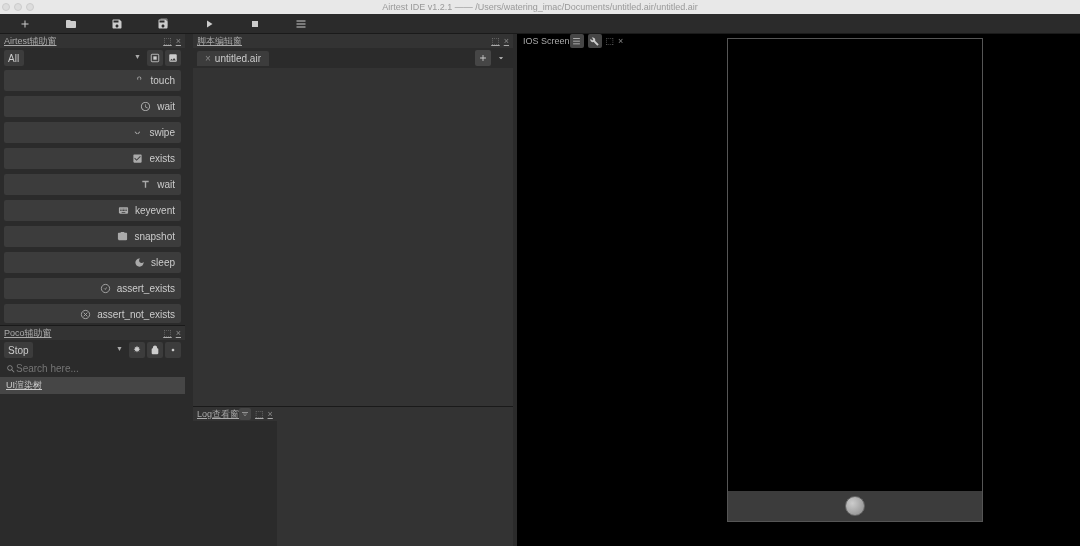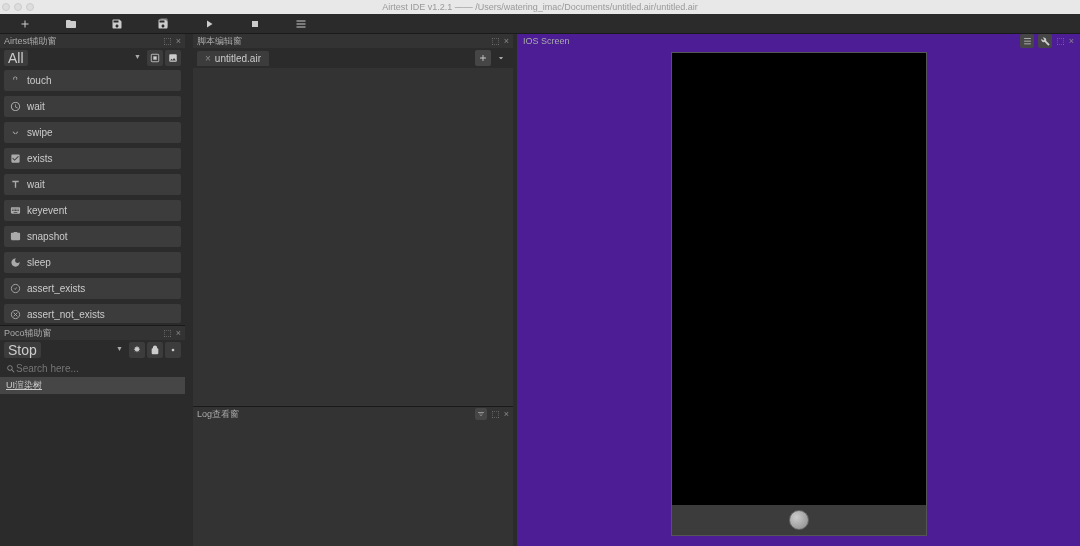--- a/index.html
+++ b/index.html
@@ -10,52 +10,52 @@
 .traffic span { width: 8px; height: 8px; border-radius: 50%; background: #ddd; border: 1px solid #ccc; display: inline-block; }
 .title-text { position: absolute; left: 50%; transform: translateX(-50%); color: #999; font-size: 9px; }
 
 .toolbar { height: 20px; background: #2b2b2b; display: flex; align-items: center; padding: 0 2px; border-bottom: 1px solid #1a1a1a; }
 .toolbar .tb-btn { width: 46px; height: 20px; display: flex; align-items: center; justify-content: center; cursor: pointer; }
 .toolbar .tb-btn svg { width: 12px; height: 12px; fill: #ccc; }
 
 .main { display: flex; height: 512px; }
 .left-col { width: 185px; display: flex; flex-direction: column; background: #2b2b2b; }
 
-.panel-header { height: 14px; background: #333; display: flex; align-items: center; justify-content: space-between; padding: 0 4px; font-size: 9px; color: #aaa; }
+.panel-header { height: 14px; background: #333; display: flex; align-items: center; justify-content: space-between; padding: 0 4px; font-size: 9px; color: #aaa; text-decoration: underline; }
 .panel-header .controls { display: flex; gap: 4px; }
 .panel-header .controls span { cursor: pointer; font-size: 9px; color: #888; }
 
 .dropdown-row { display: flex; align-items: center; padding: 2px 4px; gap: 2px; background: #2b2b2b; }
-.dropdown { flex: 1; background: #3c3c3c; border: none; color: #ccc; font-size: 14px; height: 16px; padding: 0 4px; border-radius: 2px; appearance: none; position: relative; }
+.dropdown { flex: 1; background: #3c3c3c; border: none; color: #ccc; font-size: 10px; height: 16px; padding: 0 4px; border-radius: 2px; appearance: none; position: relative; }
 .dropdown-wrap { flex: 1; position: relative; }
 .dropdown-wrap::after { content: "▼"; position: absolute; right: 4px; top: 3px; font-size: 7px; color: #aaa; pointer-events: none; }
 .icon-btn { width: 16px; height: 16px; display: flex; align-items: center; justify-content: center; cursor: pointer; background: #3c3c3c; border-radius: 2px; }
 .icon-btn svg { width: 10px; height: 10px; fill: #ccc; }
 
 .cmd-list { flex: 0 0 auto; padding: 2px 4px; overflow: hidden; }
-.cmd-item { background: #3c3c3c; margin-bottom: 5px; padding: 5px 6px; border-radius: 2px; display: flex; align-items: center; gap: 6px; cursor: pointer; font-size: 10px; color: #ccc; }
+.cmd-item { background: #3c3c3c; margin-bottom: 5px; padding: 5px 6px; border-radius: 2px; display: flex; align-items: center; gap: 6px; cursor: pointer; font-size: 10px; color: #ccc; justify-content: flex-end; }
 .cmd-item:last-child { margin-bottom: 2px; }
 .cmd-item svg { width: 11px; height: 11px; fill: #aaa; flex-shrink: 0; }
 
 .poco-section { border-top: 1px solid #1a1a1a; }
 .search-row { display: flex; align-items: center; padding: 3px 6px; gap: 0; background: #2b2b2b; }
 .search-row svg { width: 10px; height: 10px; fill: #888; }
 .search-input { flex: 1; background: transparent; border: none; color: #ccc; font-size: 10px; outline: none; }
 .tree-label { background: #464646; padding: 2px 6px; font-size: 9px; color: #ccc; text-decoration: underline; }
 
 .mid-col { width: 320px; display: flex; flex-direction: column; background: #2b2b2b; margin-left: 8px; }
 .tab-row { display: flex; align-items: center; background: #2b2b2b; padding: 2px 4px; gap: 4px; }
 .tab { background: #3c3c3c; padding: 2px 8px; font-size: 10px; color: #ccc; display: flex; align-items: center; gap: 4px; border-radius: 2px 2px 0 0; }
 .tab .close { color: #888; cursor: pointer; font-size: 10px; }
 .tab-actions { margin-left: auto; display: flex; gap: 2px; }
 .editor-body { flex: 1; background: #333; }
-.log-panel { height: 140px; display: flex; flex-direction: column; border-top: 1px solid #1a1a1a; }
+.log-panel { height: 140px; display: flex; flex-direction: row; border-top: 1px solid #1a1a1a; }
 .log-body { flex: 1; background: #333; }
 
-.right-col { flex: 1; display: flex; flex-direction: column; background: #4c1d95; margin-left: 4px; justify-content: center; }
+.right-col { flex: 1; display: flex; flex-direction: row; background: #000000; margin-left: 4px; justify-content: center; }
 .device-header { display: flex; align-items: center; justify-content: space-between; padding: 0 6px; height: 14px; font-size: 9px; color: #aaa; }
 .device-controls { display: flex; gap: 4px; }
 .device-controls span, .device-controls .ctrl-icon { cursor: pointer; color: #888; font-size: 9px; display: flex; align-items: center; }
 .device-area { flex: 1; display: flex; align-items: flex-start; justify-content: center; padding-top: 4px; }
 .device-frame { width: 256px; height: 484px; background: #3c3c3c; display: flex; flex-direction: column; border: 1px solid #555; }
 .device-screen { flex: 1; background: #000; }
 .device-home { height: 30px; display: flex; align-items: center; justify-content: center; background: #3c3c3c; }
 .home-btn { width: 20px; height: 20px; border-radius: 50%; background: radial-gradient(circle at 35% 35%, #ccc, #888); border: 1px solid #666; cursor: pointer; }
 
 .panel-header-right { display: flex; gap: 4px; align-items: center; }

